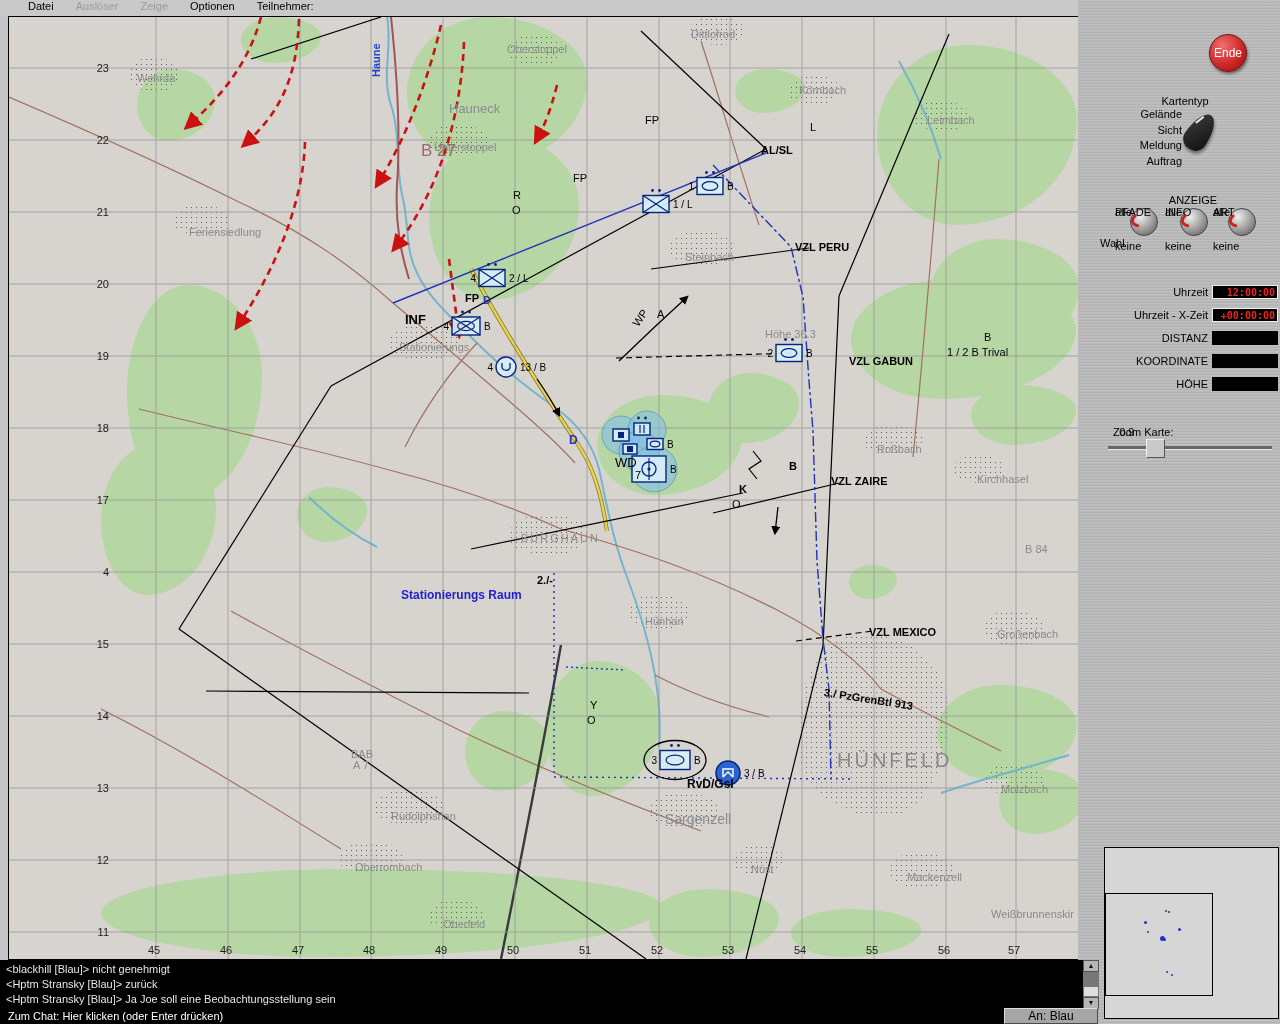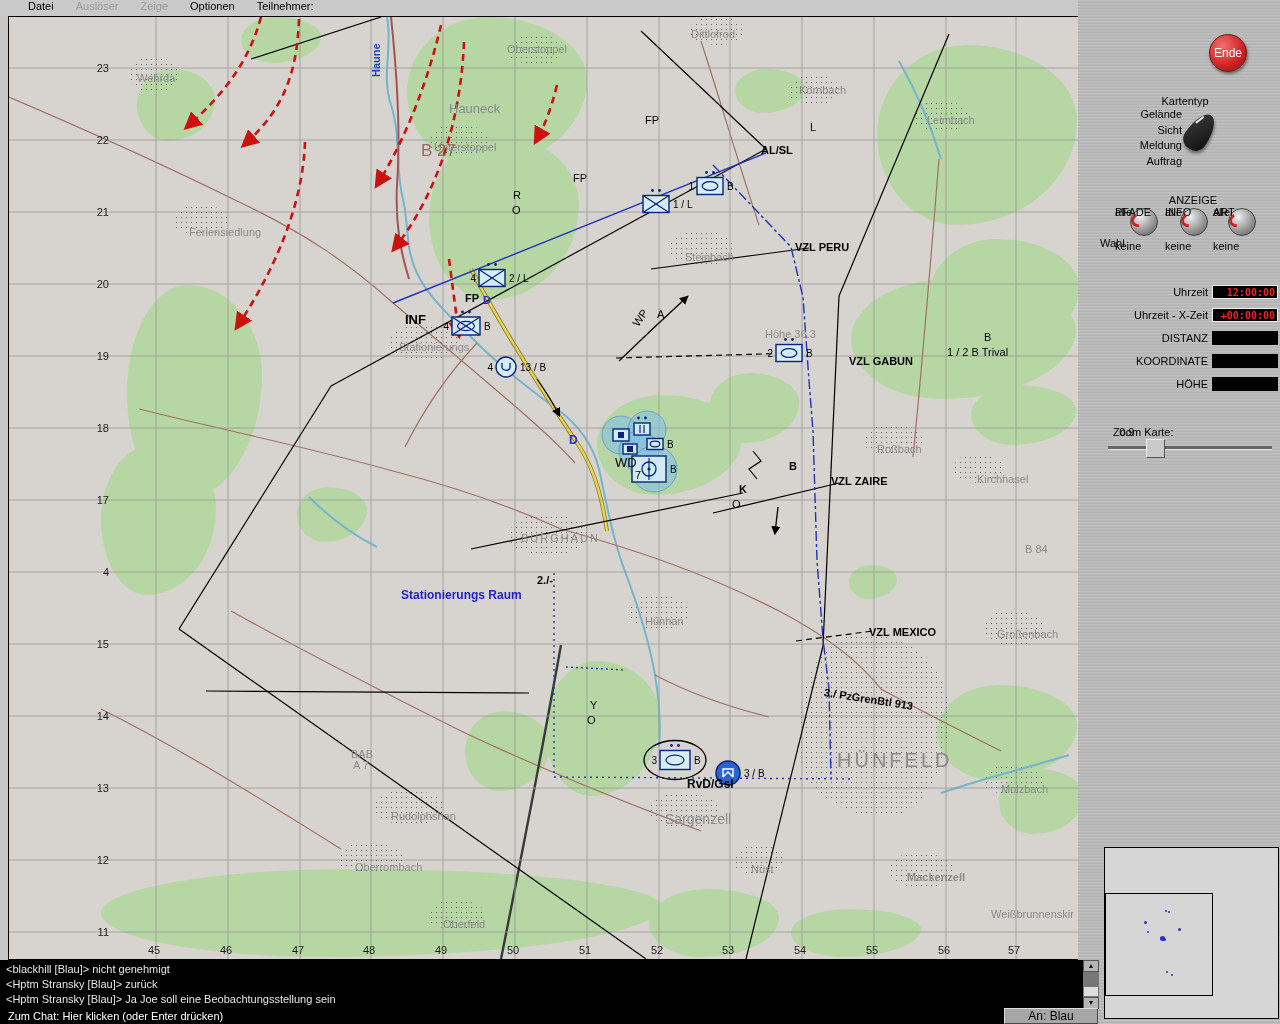--- a/index.html
+++ b/index.html
@@ -346,21 +346,21 @@
       <div class="place" style="left: 1016px; top: 527px; color: rgb(138, 138, 138); font-size: 11px;">B 84</div>
       <div class="place" style="left: 512px; top: 516px; color: rgb(138, 138, 138); font-size: 11px; letter-spacing: 2px;">BURGHAUN</div>
       <div class="place" style="left: 636px; top: 599px; color: rgb(138, 138, 138); font-size: 11px;">Hünhan</div>
       <div class="place" style="left: 988px; top: 612px; color: rgb(138, 138, 138); font-size: 11px;">Großenbach</div>
       <div class="place" style="left: 828px; top: 738px; color: rgb(138, 138, 138); font-size: 20px; letter-spacing: 3px;">HÜNFELD</div>
       <div class="place" style="left: 992px; top: 767px; color: rgb(138, 138, 138); font-size: 11px;">Molzbach</div>
       <div class="place" style="left: 382px; top: 794px; color: rgb(138, 138, 138); font-size: 11px;">Rudolphshan</div>
       <div class="place" style="left: 656px; top: 797px; color: rgb(138, 138, 138); font-size: 14px;">Sargenzell</div>
       <div class="place" style="left: 346px; top: 845px; color: rgb(138, 138, 138); font-size: 11px;">Oberrombach</div>
       <div class="place" style="left: 742px; top: 847px; color: rgb(138, 138, 138); font-size: 11px;">Nüst</div>
-      <div class="place" style="left: 898px; top: 855px; color: rgb(138, 138, 138); font-size: 11px; font-weight: bold;">Mackenzell</div>
+      <div class="place" style="left: 898px; top: 855px; color: rgb(138, 138, 138); font-size: 11px;">Mackenzell</div>
       <div class="place" style="left: 982px; top: 892px; color: rgb(138, 138, 138); font-size: 11px;">Weißbrunnenskir</div>
       <div class="place" style="left: 434px; top: 902px; color: rgb(138, 138, 138); font-size: 11px;">Oberfeld</div>
       <div class="place" style="left: 342px; top: 732px; color: rgb(138, 138, 138); font-size: 11px;">BAB</div>
       <div class="place" style="left: 344px; top: 743px; color: rgb(138, 138, 138); font-size: 11px;">A 7</div>
       <div class="place" style="left: 362px; top: 60px; color: rgb(34, 68, 204); font-size: 11px; font-weight: bold; transform: rotate(-90deg); transform-origin: left top;">Haune</div>
       <div class="mark" style="left: 752px; top: 128px; color: rgb(0, 0, 0); font-size: 11px; font-weight: bold;">AL/SL</div>
       <div class="mark" style="left: 786px; top: 225px; color: rgb(0, 0, 0); font-size: 11px; font-weight: bold;">VZL PERU</div>
       <div class="mark" style="left: 840px; top: 339px; color: rgb(0, 0, 0); font-size: 11px; font-weight: bold;">VZL GABUN</div>
       <div class="mark" style="left: 975px; top: 315px; color: rgb(0, 0, 0); font-size: 11px;">B</div>
       <div class="mark" style="left: 938px; top: 330px; color: rgb(0, 0, 0); font-size: 11px;">1 / 2 B Trival</div>

